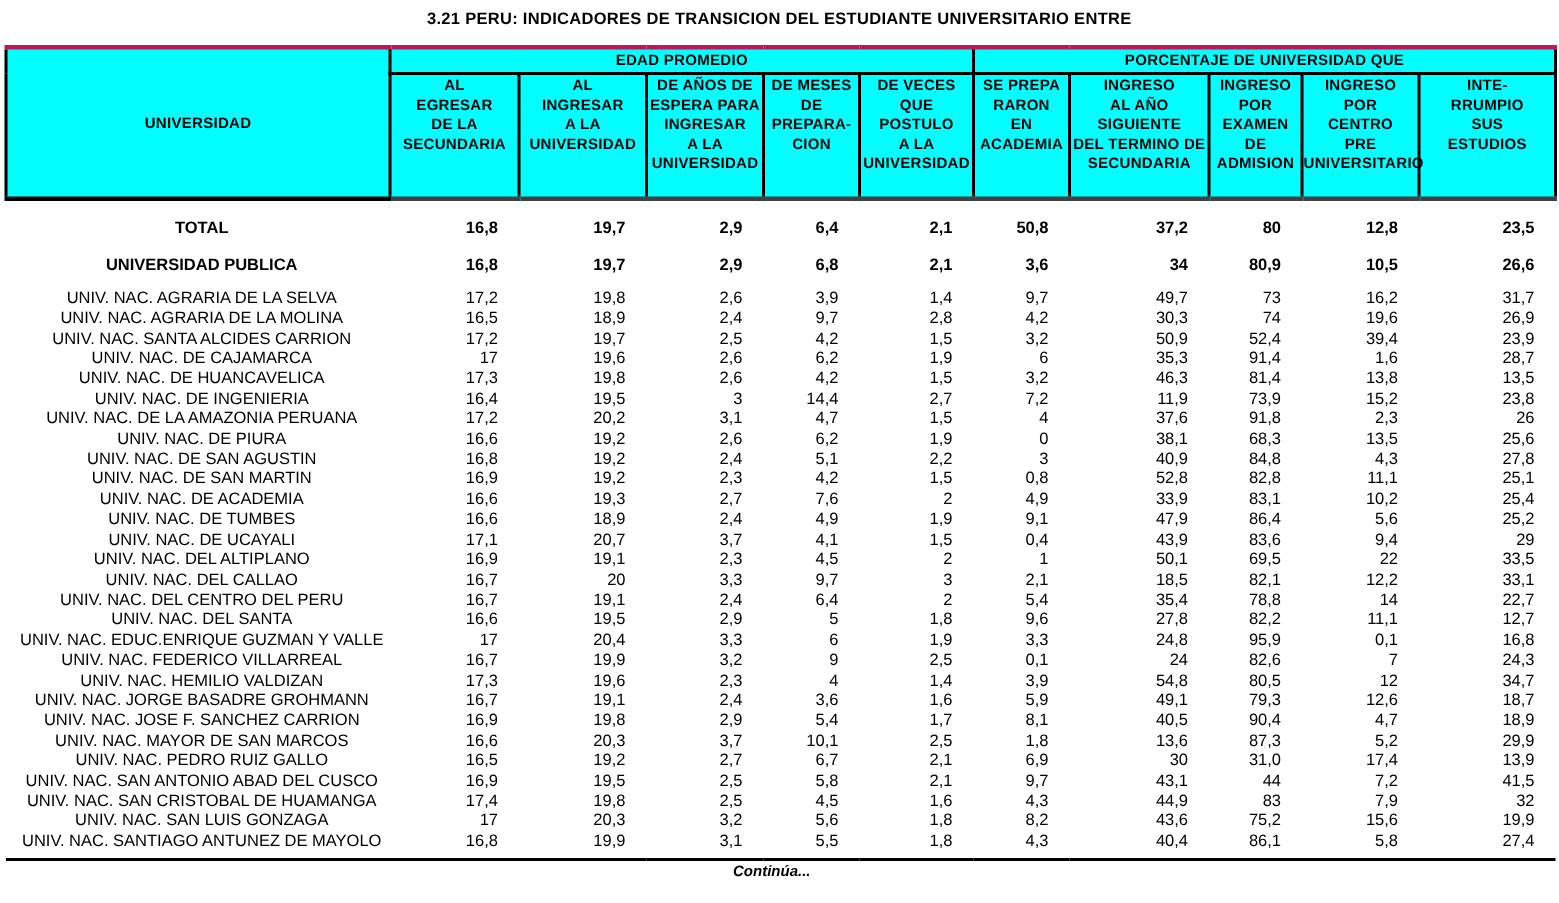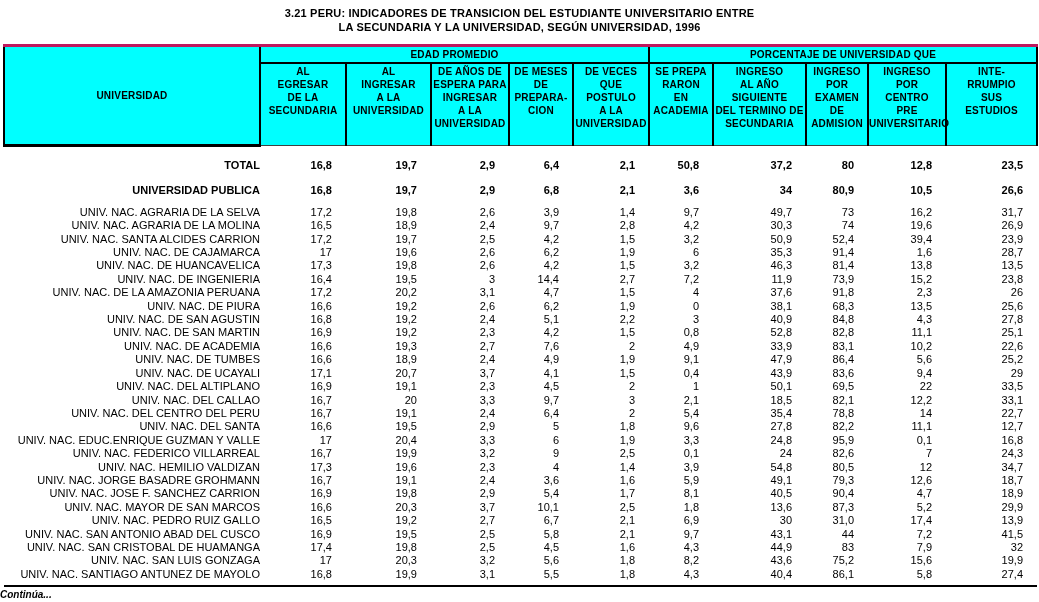--- a/index.html
+++ b/index.html
@@ -34,50 +34,49 @@
     font-weight: bold;
     text-align: center;
     padding: 1px 0 2px 0;
     white-space: pre-line;
     line-height: 13px;
     vertical-align: top;
     letter-spacing: 0.2px;
   }
   thead tr.grp th { border-top: 3px solid #be185d; height: 15px; vertical-align: middle; padding: 0; }
   thead th.univ-head { vertical-align: middle; border-top: 3px solid #000; border-bottom: 3px solid #000; }
-  thead tr.sub th { height: 78px; border-bottom: 1px solid #404040; }
+  thead tr.sub th { height: 78px; border-bottom: 3px solid #404040; }
   tbody td {
     font-size: 11px;
     padding: 0;
     height: 13.4px;
     line-height: 13.4px;
     white-space: nowrap;
     overflow: hidden;
   }
-  tbody td.name { text-align: right; padding-left: 5px; }
+  tbody td.name { text-align: center; padding-left: 5px; }
   tbody td.val  { text-align: right; padding-right: 14px; }
   tbody tr.summary td { font-weight: bold; padding-top: 12px; }
   tbody tr:nth-child(3) td { padding-top: 8px; }
   tbody tr:last-child td { padding-bottom: 4px; }
   .continua {
-    text-align: left;
+    text-align: center;
     font-style: italic;
     font-weight: bold;
     font-size: 10px;
     padding: 2px 10px 0 0;
   }
 </style>
 </head>
 <body>
 
 <div class="page">
 
   <div class="title">
     <div>3.21  PERU:  INDICADORES DE TRANSICION DEL ESTUDIANTE UNIVERSITARIO ENTRE</div>
-    <div>LA SECUNDARIA Y LA UNIVERSIDAD, SEGÚN UNIVERSIDAD, 1996</div>
   </div>
 
   <table class="ind">
     <colgroup>
       <col style="width:256px">
       <col style="width:86px">
       <col style="width:85px">
       <col style="width:78px">
       <col style="width:64px">
       <col style="width:76px">
@@ -302,21 +301,21 @@
           <td class="name">UNIV. NAC. DE ACADEMIA</td>
           <td class="val">16,6</td>
           <td class="val">19,3</td>
           <td class="val">2,7</td>
           <td class="val">7,6</td>
           <td class="val">2</td>
           <td class="val">4,9</td>
           <td class="val">33,9</td>
           <td class="val">83,1</td>
           <td class="val">10,2</td>
-          <td class="val">22,6</td>
+          <td class="val">25,4</td>
         </tr>
         <tr>
           <td class="name">UNIV. NAC. DE TUMBES</td>
           <td class="val">16,6</td>
           <td class="val">18,9</td>
           <td class="val">2,4</td>
           <td class="val">4,9</td>
           <td class="val">1,9</td>
           <td class="val">9,1</td>
           <td class="val">47,9</td>

